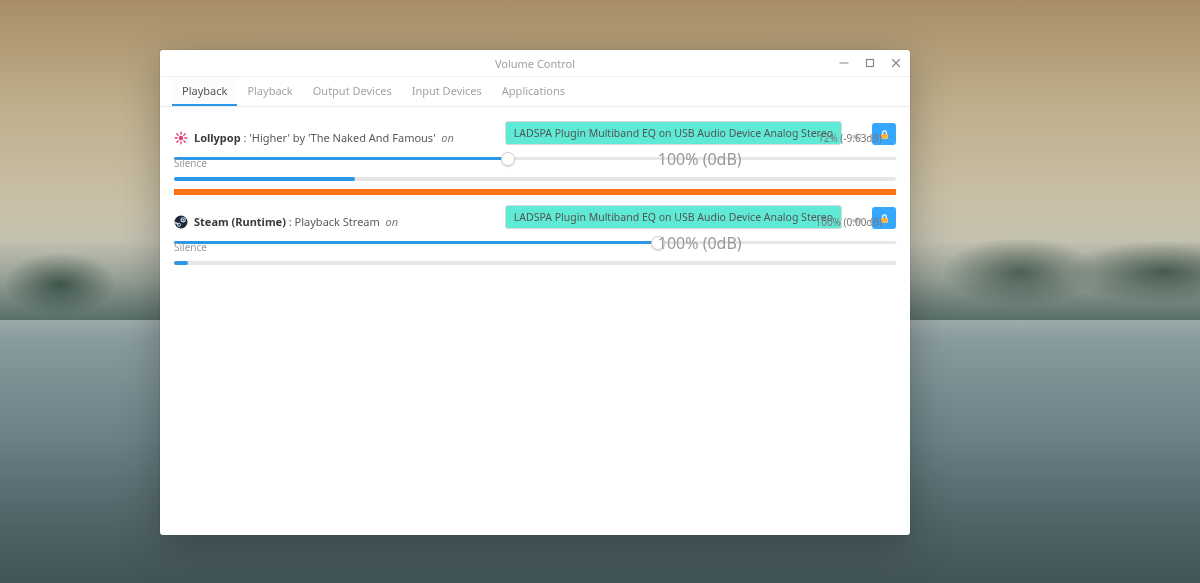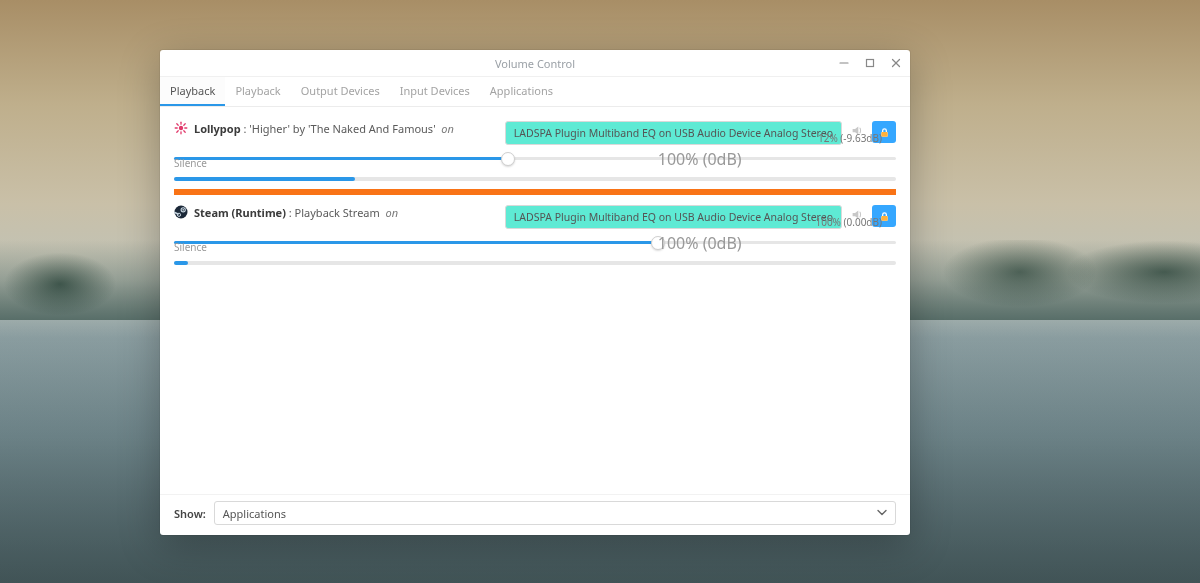--- a/index.html
+++ b/index.html
@@ -81,21 +81,21 @@
     width: 16px; height: 16px;
     display: flex; align-items: center; justify-content: center;
     color: #888; cursor: default;
   }
   .ctrl svg { width: 10px; height: 10px; stroke: currentColor; }
 
   
   .tabs {
     display: flex;
     border-bottom: 1px solid #ececec;
-    padding: 0 0;
+    padding: 0 12px;
   }
   .tab {
     padding: 6px 10px;
     color: #a3a3a3;
     border-bottom: 2px solid transparent;
     cursor: default;
     font-size: 11px;
   }
   .tab.active {
     color: #555;
@@ -113,21 +113,21 @@
   .stream {
     padding: 6px 0 8px 0;
   }
   .stream + .stream {
     border-top: 6px solid #f97316;
     padding-top: 10px;
   }
 
   .stream-head {
     display: flex;
-    align-items: flex-start;
+    align-items: flex-end;
     gap: 6px;
   }
 
   .app-icon {
     width: 14px; height: 14px;
     display: inline-flex;
     align-items: center; justify-content: center;
   }
   .app-icon svg { width: 14px; height: 14px; }
 
@@ -406,25 +406,14 @@
           <span class="label-100" id="hundred1" style="left: 67%;">100% (0dB)</span>
         </div>
         <div class="vu-track">
           <div class="vu-fill" id="vu1" style="width: 2%;"></div>
         </div>
       </div>
     </div>
 
   </div>
 
-  <div class="footer">
-    <span class="label">Show:</span>
-    <div class="show-select">
-      <span>Applications</span>
-      <span class="chev">
-        <svg viewBox="0 0 10 10">
-            <path d="M1 3l4 4 4-4" fill="none" stroke="currentColor" stroke-width="1.4" stroke-linecap="round" stroke-linejoin="round"></path>
-          </svg>
-      </span>
-    </div>
-  </div>
 
 </div>
 
 </body></html>

